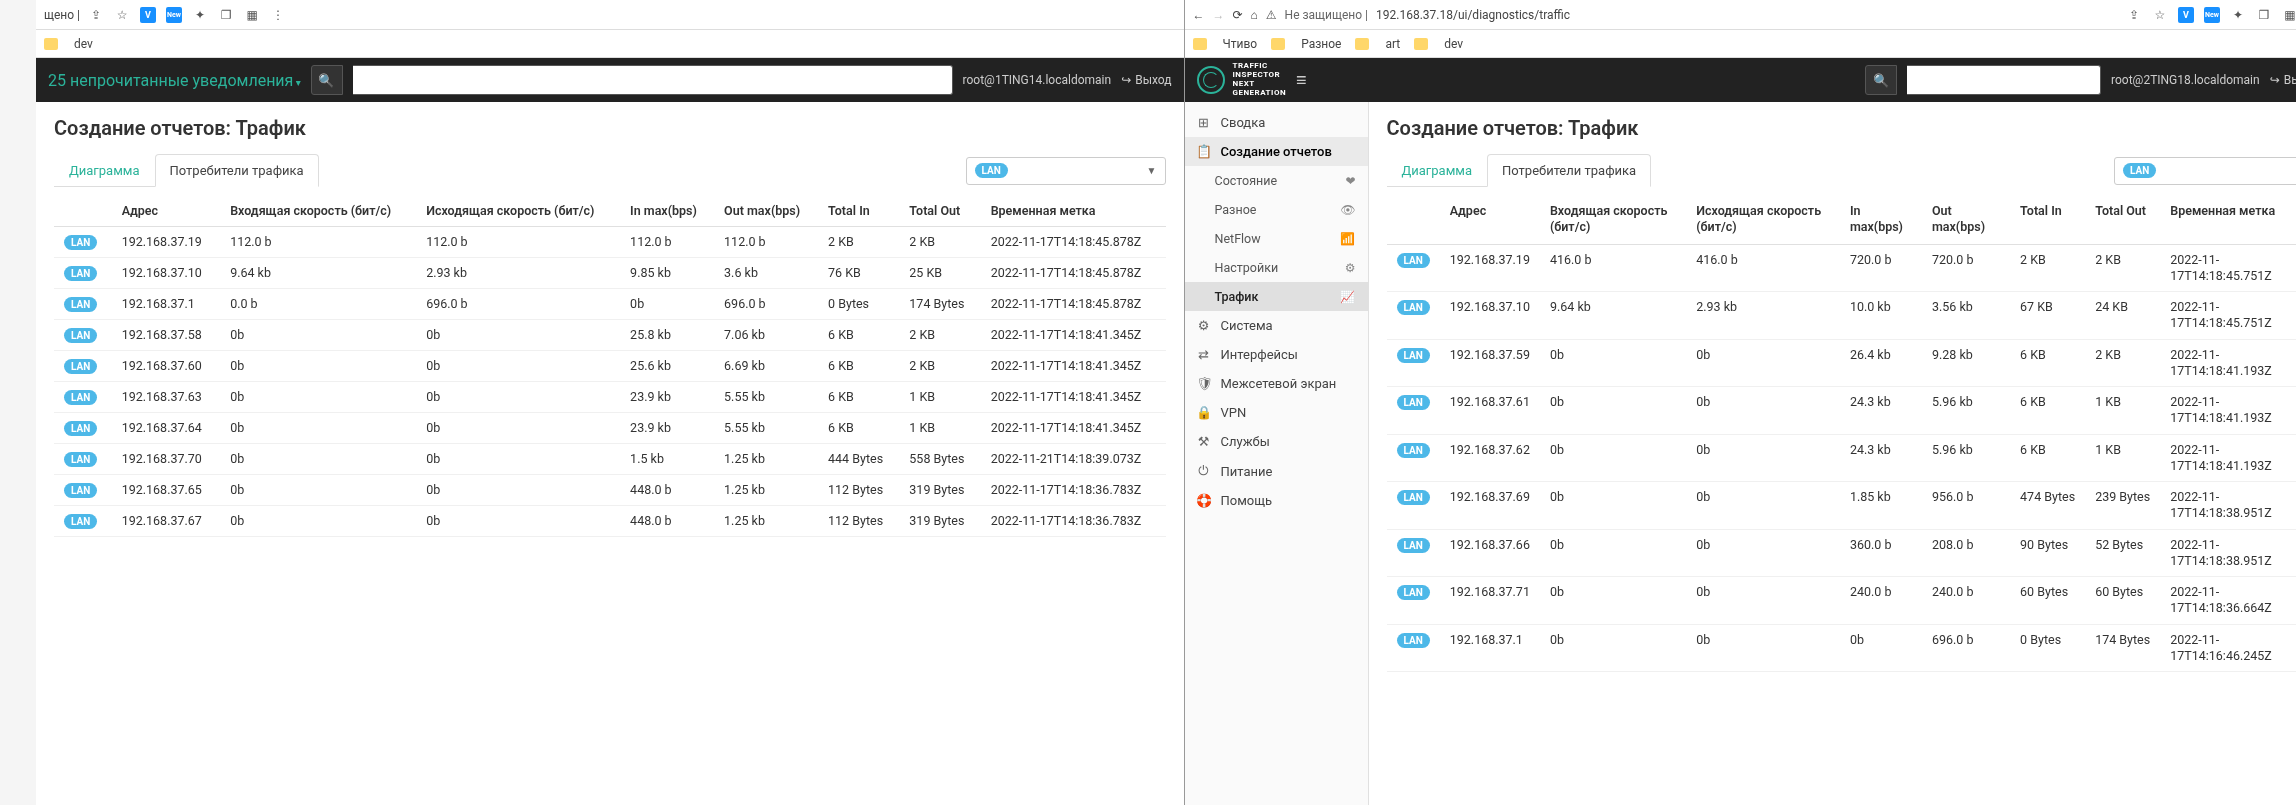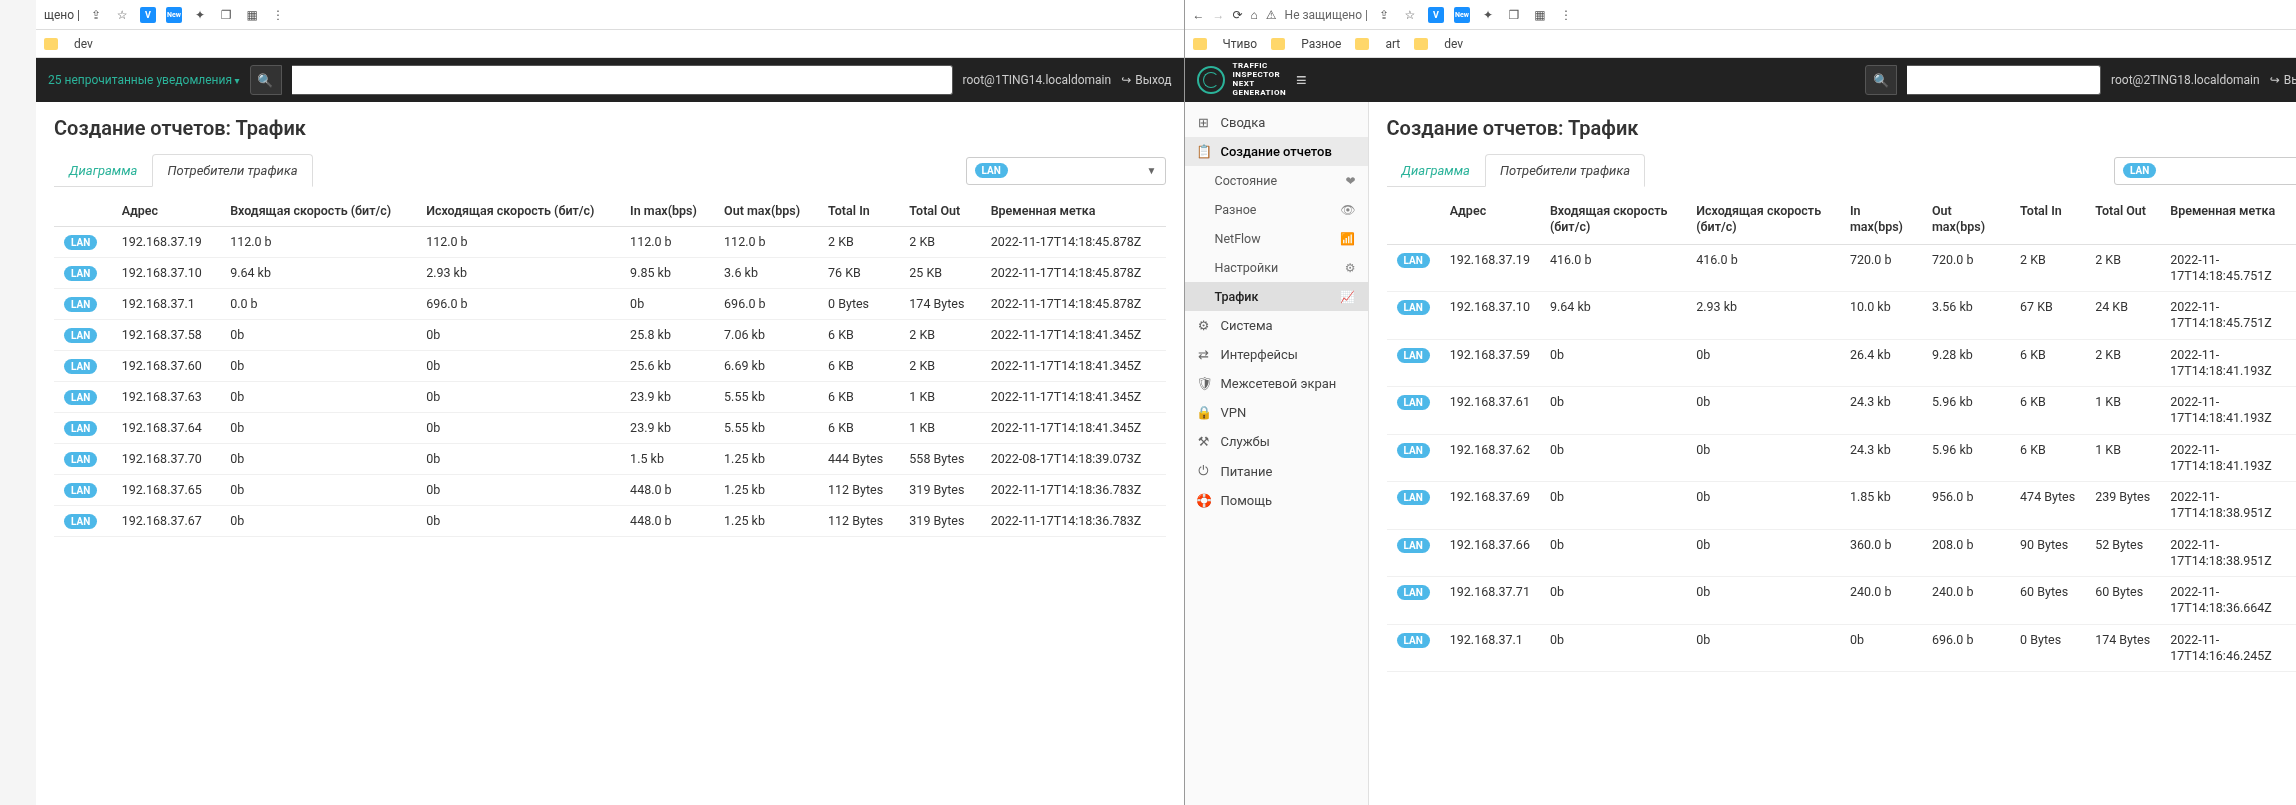--- a/index.html
+++ b/index.html
@@ -20,21 +20,21 @@
 .bookmarks { height: 28px; background: #fff; border-bottom: 1px solid #ddd; display: flex; align-items: center; padding: 0 8px; gap: 14px; font-size: 12px; color: #444; }
 .bookmarks .bk { display: flex; align-items: center; gap: 16px; }
 .bk-folder { width: 14px; height: 12px; background: #ffd76a; border-radius: 2px; }
 
 
 .topbar { height: 44px; background: #222; color: #fff; display: flex; align-items: center; padding: 0 12px; gap: 10px; }
 .logo { display: flex; align-items: center; gap: 8px; }
 .logo-circle { width: 28px; height: 28px; border-radius: 50%; border: 2px solid #2bb39a; display: flex; align-items: center; justify-content: center; }
 .logo-circle::after { content: ""; width: 14px; height: 14px; border-radius: 50%; border: 1px solid #2bb39a; border-right-color: transparent; }
 .logo-text { font-size: 8px; line-height: 1.1; font-weight: bold; letter-spacing: 0.5px; color: #fff; }
-.unread { color: #2bb39a; font-size: 12px; }
+.unread { color: #2bb39a; font-size: 16px; }
 .unread::after { content: " ▾"; font-size: 10px; }
 .search-btn { width: 32px; height: 30px; background: #333; border: 1px solid #555; display: flex; align-items: center; justify-content: center; color: #aaa; border-radius: 3px 0 0 3px; }
 .search-input { flex: 1; height: 30px; background: #fff; border: 1px solid #555; border-left: none; border-radius: 0 3px 3px 0; padding: 0 8px; }
 .user { font-size: 12px; color: #ccc; }
 .exit { font-size: 12px; color: #ccc; display: flex; align-items: center; gap: 4px; }
 .hamburger { font-size: 18px; color: #ccc; }
 
 
 .body { flex: 1; display: flex; overflow: hidden; }
 .sidebar { width: 184px; background: #fafafa; border-right: 1px solid #e0e0e0; padding-top: 6px; font-size: 13px; }
@@ -42,21 +42,21 @@
 .sb-item.active { background: #eaeaea; color: #000; font-weight: 500; }
 .sb-item.sub { padding-left: 30px; font-size: 12.5px; color: #555; justify-content: space-between; }
 .sb-item.sub.active { background: #e0e0e0; color: #222; }
 .sb-icon { width: 14px; text-align: center; color: #666; }
 .sb-right-icon { font-size: 12px; color: #888; }
 
 .content { flex: 1; padding: 14px 18px; overflow: auto; }
 .page-title { font-size: 20px; font-weight: 600; margin-bottom: 14px; }
 
 .tabs-row { display: flex; align-items: center; justify-content: space-between; margin-bottom: 8px; }
-.tabs { display: flex; border-bottom: 1px solid #ddd; font-style: italic; }
+.tabs { display: flex; border-bottom: 1px solid #ddd; }
 .tab { padding: 8px 14px; font-size: 13px; color: #2bb39a; cursor: pointer; border: 1px solid transparent; border-bottom: none; }
 .tab.active { border: 1px solid #ddd; border-bottom: 1px solid #fff; background: #fff; border-radius: 4px 4px 0 0; color: #444; margin-bottom: -1px; }
 .tab.inactive { color: #2bb39a; }
 .iface-sel { display: flex; align-items: center; gap: 6px; }
 .lan-badge { background: #4db8e8; color: #fff; font-size: 10px; font-weight: bold; padding: 2px 7px; border-radius: 9px; }
 .iface-dd { width: 200px; height: 28px; border: 1px solid #ccc; border-radius: 3px; display: flex; align-items: center; padding: 0 8px; justify-content: space-between; color: #555; }
 .iface-dd .lan-badge { }
 .caret { font-size: 10px; color: #666; }
 
 .tbl { width: 100%; border-collapse: collapse; font-size: 12.5px; }
@@ -208,21 +208,21 @@
               </tr>
               <tr>
                 <td><span class="lan-badge">LAN</span></td>
                 <td class="nowrap">192.168.37.70</td>
                 <td class="nowrap">0b</td>
                 <td class="nowrap">0b</td>
                 <td class="nowrap">1.5 kb</td>
                 <td class="nowrap">1.25 kb</td>
                 <td class="nowrap">444 Bytes</td>
                 <td class="nowrap">558 Bytes</td>
-                <td class="nowrap">2022-08-17T14:18:39.073Z</td>
+                <td class="nowrap">2022-11-21T14:18:39.073Z</td>
               </tr>
               <tr>
                 <td><span class="lan-badge">LAN</span></td>
                 <td class="nowrap">192.168.37.65</td>
                 <td class="nowrap">0b</td>
                 <td class="nowrap">0b</td>
                 <td class="nowrap">448.0 b</td>
                 <td class="nowrap">1.25 kb</td>
                 <td class="nowrap">112 Bytes</td>
                 <td class="nowrap">319 Bytes</td>
@@ -246,20 +246,21 @@
   </div>
 
   <div class="pane">
     <div class="chrome">
       <span>←</span>
       <span style="color:#bbb">→</span>
       <span>⟳</span>
       <span>⌂</span>
       <span>⚠</span>
       <span class="insecure">Не защищено |</span>
+      <span class="url">192.168.37.18/ui/diagnostics/traffic</span>
       <div class="chrome-icons">
         <span>⇪</span>
         <span>☆</span>
         <span class="ic-blue">V</span>
         <span class="ic-new">New</span>
         <span>✦</span>
         <span>❐</span>
         <span>▦</span>
         <span>⋮</span>
       </div>

